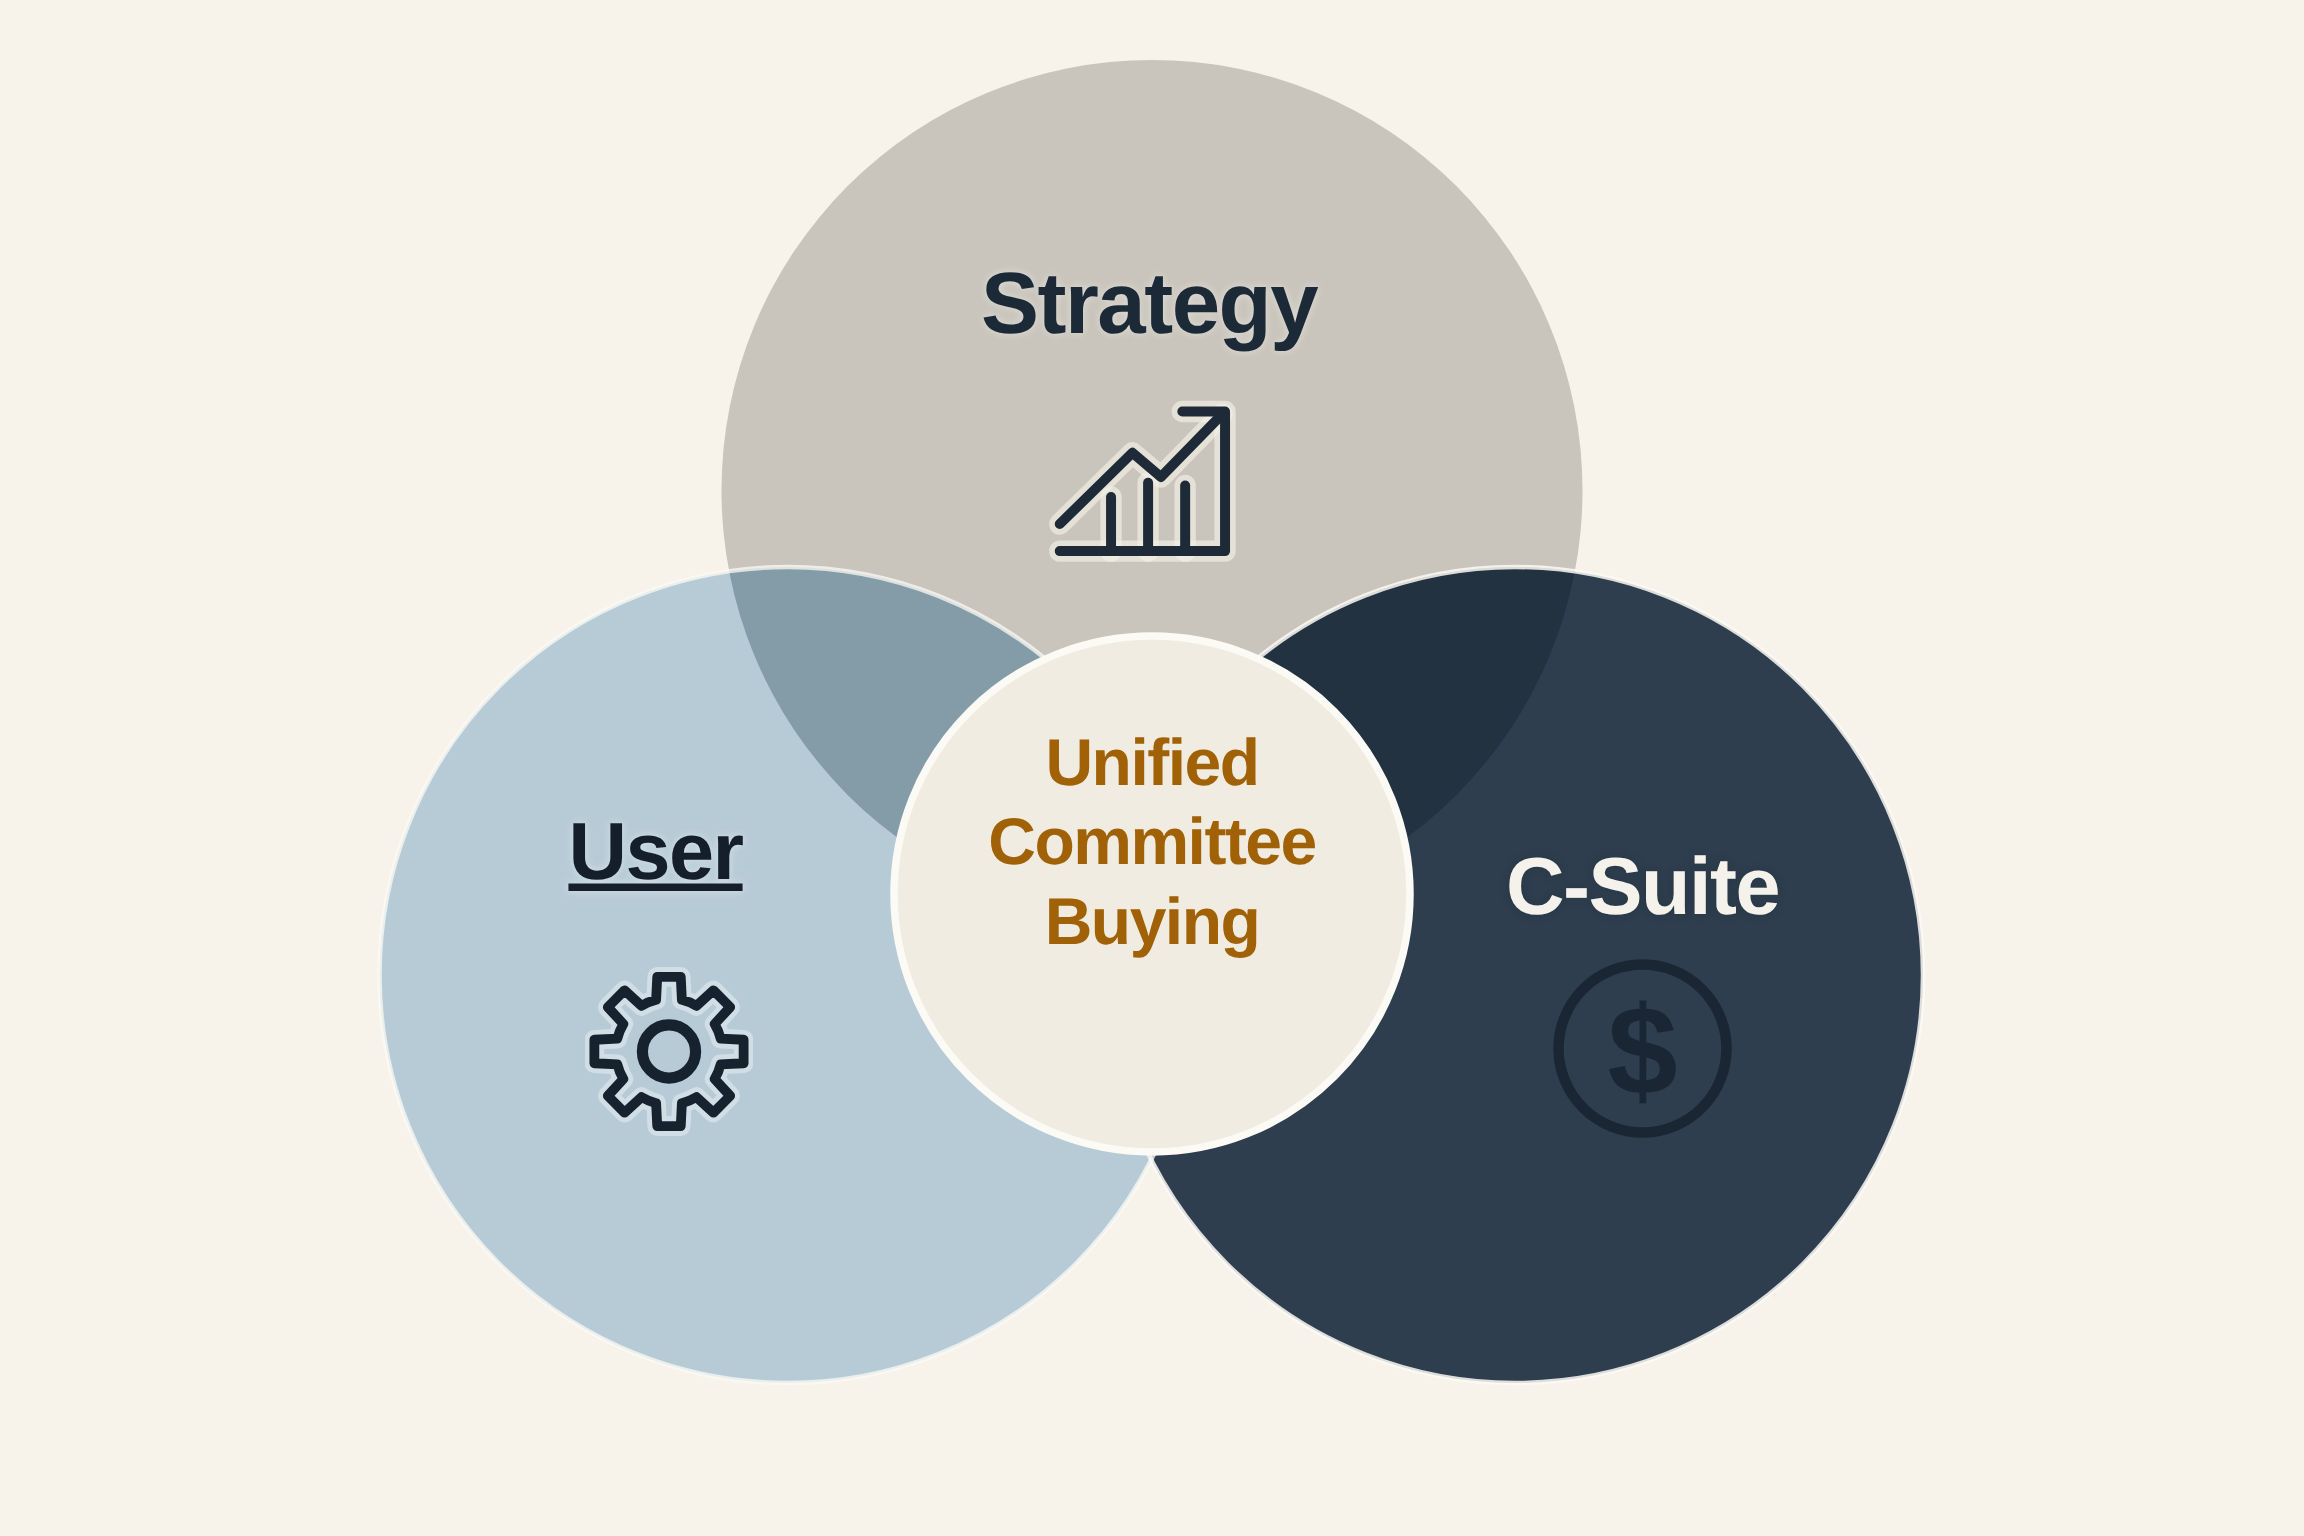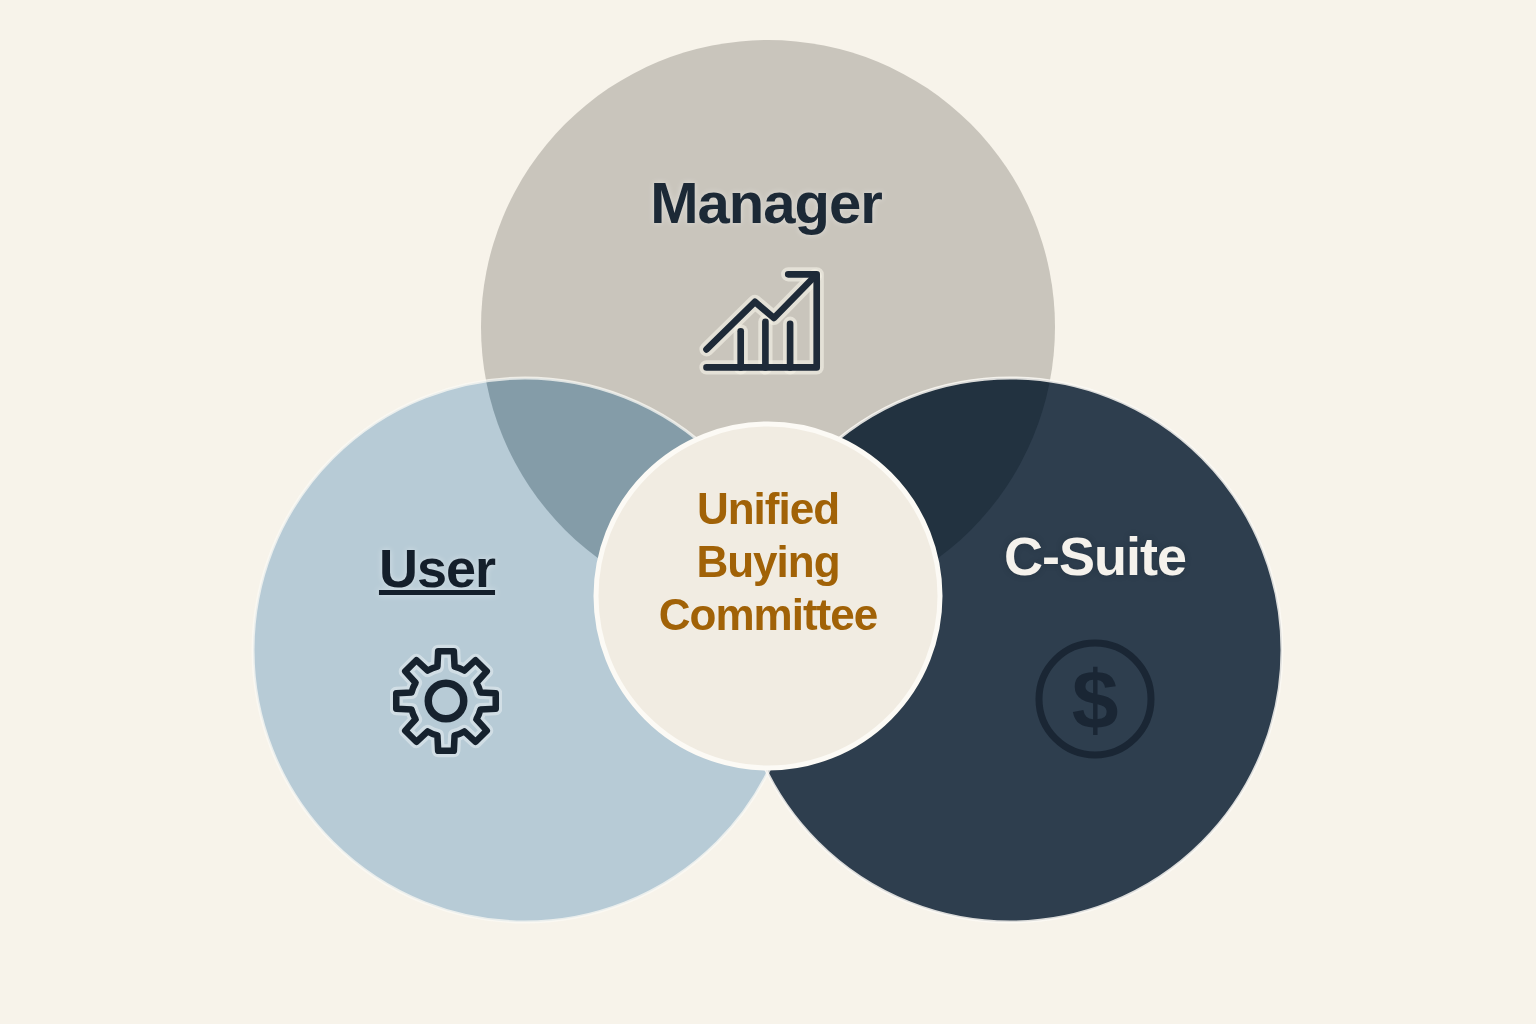--- a/index.html
+++ b/index.html
@@ -59,30 +59,30 @@
     <circle cx="1010" cy="650" r="272" fill="#2e3e4e"></circle>
 
     <circle cx="1010" cy="650" r="272" clip-path="url(#clipTop)" fill="#223240"></circle>
 
     <circle cx="525" cy="650" r="272" fill="none" stroke="#fbf9f4" stroke-width="3" stroke-opacity="0.75"></circle>
     <circle cx="1010" cy="650" r="272" fill="none" stroke="#fbf9f4" stroke-width="3" stroke-opacity="0.85"></circle>
 
     <circle cx="768" cy="596" r="172" stroke-width="5" stroke="#fcfaf5" fill="#f1ece2"></circle>
   </svg>
 
-  <div class="label label-manager" style="left: 766px; top: 174px; color: rgb(28, 41, 54);">Manager</div>
+  <div class="label label-manager" style="left: 766px; top: 174px; color: rgb(28, 41, 54);">Strategy</div>
 
   <div class="label label-user" style="left: 437px; top: 541px; color: rgb(20, 31, 43);">User</div>
 
-  <div class="label label-csuite" style="left: 1095px; top: 529px; color: rgb(245, 242, 236);">C-Suite</div>
+  <div class="label label-csuite" style="left: 1095px; top: 564px; color: rgb(245, 242, 236);">C-Suite</div>
 
   <div class="center-text" style="left: 768px; top: 482px; color: #a16207;">
     <span>Unified</span>
+    <span>Committee</span>
     <span>Buying</span>
-    <span>Committee</span>
   </div>
 
   <svg class="icon" style="left:697px; top:259px;" width="133" height="118" viewBox="0 0 140 124">
 
     <g fill="none" stroke="#f3efe5" stroke-width="15" stroke-opacity="0.65" stroke-linecap="round" stroke-linejoin="round">
       <path d="M 10 114 H 126 V 16 H 96"></path>
       <path d="M 10 95 L 61 45 L 81 62 L 124 18"></path>
       <path d="M 46 114 V 76"></path>
       <path d="M 72 114 V 66"></path>
       <path d="M 98 114 V 68"></path>

